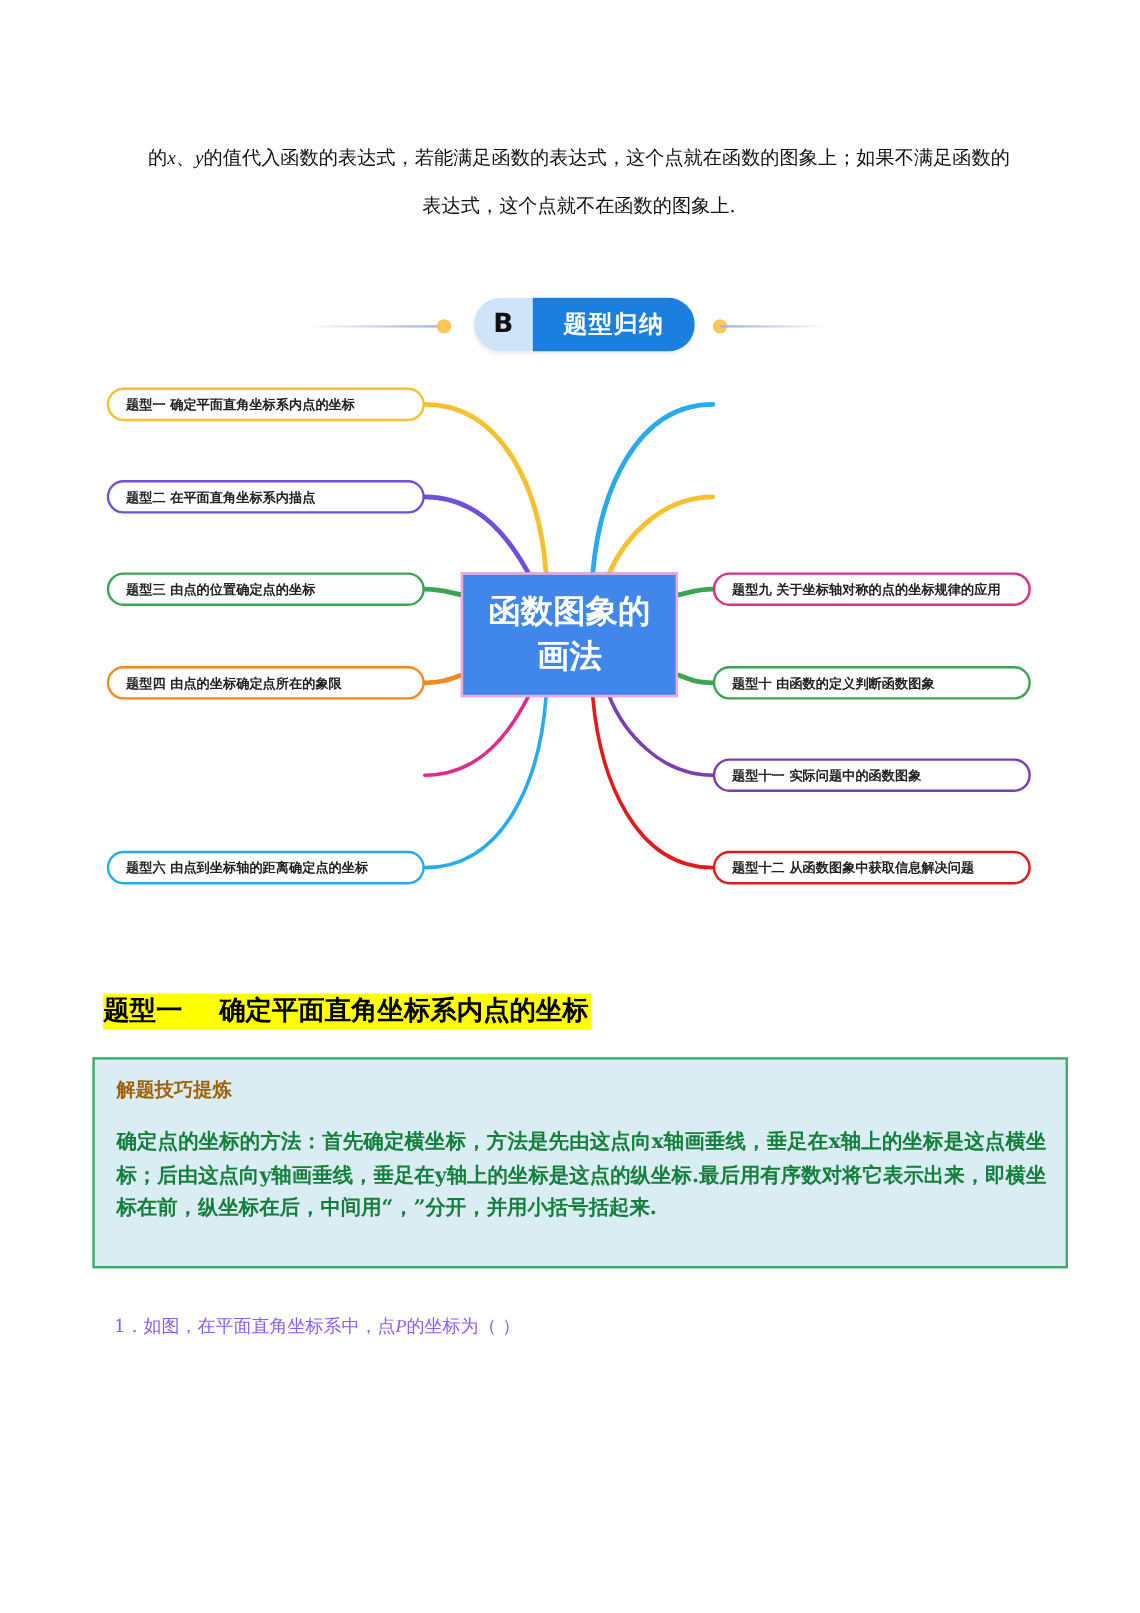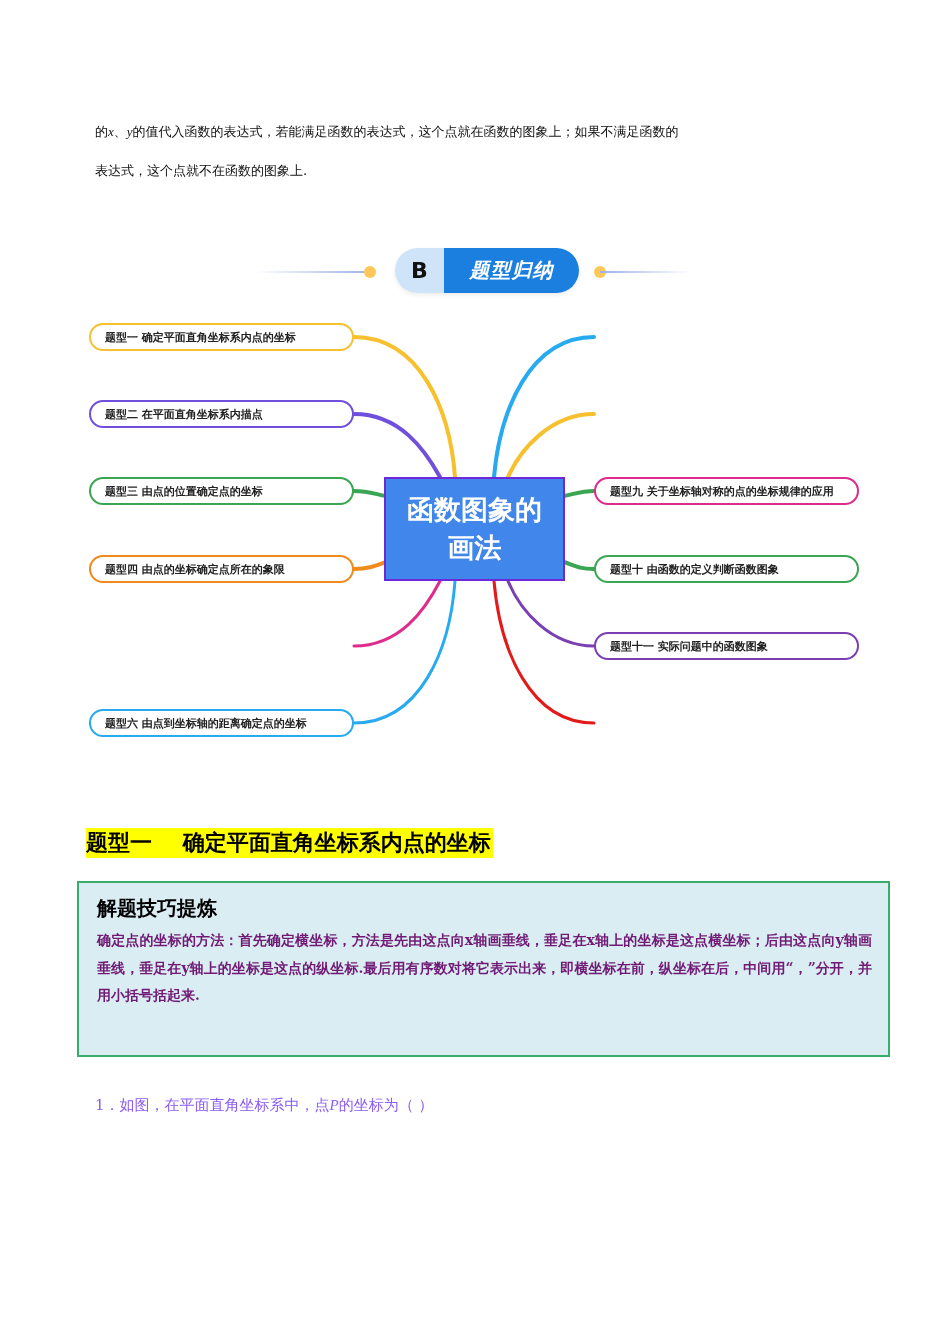--- a/index.html
+++ b/index.html
@@ -1,44 +1,44 @@
 <!DOCTYPE html>
 <html><head>
   <meta charset="utf-8">
   <style>
     * { margin: 0; padding: 0; box-sizing: border-box; }
     html, body { width: 950px; height: 1344px; background: #ffffff; overflow: hidden; }
     body { position: relative; font-family: "DejaVu Serif", "Liberation Serif", serif; color: #000; }
 
-    .intro { position: absolute; left: 95px; top: 112px; width: 775px; font-size: 13px; line-height: 39px; color: #111; }
+    .intro { position: absolute; left: 95px; top: 112px; width: 775px; font-size: 16px; line-height: 39px; color: #111; text-align: center; }
     .intro .var { font-family: "Liberation Serif", serif; font-style: italic; }
 
     .banner { position: absolute; left: 0; top: 245px; width: 950px; height: 52px; }
     .banner .line { position: absolute; top: 26px; height: 2px; }
     .banner .line.left { left: 255px; width: 115px; background: linear-gradient(to right, rgba(150,170,230,0), #9fb2e8); }
     .banner .line.right { left: 600px; width: 90px; background: linear-gradient(to right, #9fb2e8, rgba(150,170,230,0)); }
     .banner .dot { position: absolute; top: 21px; width: 12px; height: 12px; border-radius: 50%; background: #ffc75a; }
     .banner .dot.left { left: 364px; }
     .banner .dot.right { left: 594px; }
     .banner .pill { position: absolute; left: 395px; top: 3px; width: 184px; height: 45px; border-radius: 23px; overflow: hidden; display: flex; box-shadow: 0 2px 4px rgba(0,0,0,0.08); }
     .banner .pill .letter { width: 49px; background: #cfe4f8; display: flex; align-items: center; justify-content: center; font-family: "DejaVu Sans", sans-serif; font-weight: bold; font-size: 22px; color: #111; }
-    .banner .pill .title { flex: 1; background: #1b7fe0; display: flex; align-items: center; justify-content: center; font-family: "DejaVu Sans", sans-serif; font-weight: bold; font-size: 20px; color: #fff; letter-spacing: 1px; font-style: italic; }
+    .banner .pill .title { flex: 1; background: #1b7fe0; display: flex; align-items: center; justify-content: center; font-family: "DejaVu Sans", sans-serif; font-weight: bold; font-size: 20px; color: #fff; letter-spacing: 1px; }
 
     .mindmap { position: absolute; left: 0; top: 310px; width: 950px; height: 440px; }
     .mindmap svg.links { position: absolute; left: 0; top: 0; }
     .node { position: absolute; width: 265px; height: 28px; border: 2px solid; border-radius: 14px; background: #fff; display: flex; align-items: center; padding-left: 14px; font-family: "DejaVu Sans", sans-serif; font-weight: bold; font-size: 11px; color: #222; white-space: nowrap; }
     .node.left { left: 89px; }
     .node.right { left: 594px; }
-    .center-node { position: absolute; left: 384px; top: 167px; width: 181px; height: 104px; background: #4186ea; border: 2px solid #6d28d9; display: flex; align-items: center; justify-content: center; text-align: center; font-family: "DejaVu Sans", sans-serif; font-weight: bold; font-size: 27px; line-height: 38px; color: #fff; padding: 0 18px; }
+    .center-node { position: absolute; left: 384px; top: 167px; width: 181px; height: 104px; background: #4186ea; border: 2px solid #f9a8d4; display: flex; align-items: center; justify-content: center; text-align: center; font-family: "DejaVu Sans", sans-serif; font-weight: bold; font-size: 27px; line-height: 38px; color: #fff; padding: 0 18px; }
 
     .section-title { position: absolute; left: 86px; top: 828px; height: 30px; background: #ffff00; font-family: "DejaVu Sans", sans-serif; font-weight: bold; font-size: 22px; line-height: 30px; color: #000; padding-right: 2px; white-space: pre; }
 
     .tip-box { position: absolute; left: 77px; top: 881px; width: 813px; height: 176px; background: #daedf3; border: 2px solid #3aac6c; padding: 10px 16px 0 18px; }
-    .tip-box .tip-head { font-family: "DejaVu Serif", serif; font-weight: bold; font-size: 20px; line-height: 30px; color: #000000; margin-bottom: 4px; }
-    .tip-box .tip-body { font-family: "DejaVu Serif", serif; font-weight: bold; font-size: 14px; line-height: 27.5px; color: #701a75; text-align: justify; }
+    .tip-box .tip-head { font-family: "DejaVu Serif", serif; font-weight: bold; font-size: 16px; line-height: 30px; color: #a16207; margin-bottom: 16px; }
+    .tip-box .tip-body { font-family: "DejaVu Serif", serif; font-weight: bold; font-size: 17px; line-height: 27.5px; color: #15803d; text-align: justify; }
 
     .question { position: absolute; left: 95px; top: 1094px; font-size: 15px; line-height: 22px; color: #8b5cf6; }
     .question .var { font-family: "Liberation Serif", serif; font-style: italic; }
   </style>
 </head>
 <body>
 
 <div class="intro">
   <div><span>的</span><span class="var">x</span><span>、</span><span class="var">y</span><span>的值代入函数的表达式，若能满足函数的表达式，这个点就在函数的图象上；如果不满足函数的</span></div>
   <div>表达式，这个点就不在函数的图象上.</div>
@@ -77,20 +77,21 @@
   <div class="node left" style="top:90px;border-color:#6f4fdc">题型二  在平面直角坐标系内描点</div>
   <div class="node left" style="top:167px;border-color:#3aa552">题型三 由点的位置确定点的坐标</div>
   <div class="node left" style="top:245px;border-color:#f08a1c">题型四  由点的坐标确定点所在的象限</div>
   <div class="node left" style="top:399px;border-color:#27aaf0">题型六 由点到坐标轴的距离确定点的坐标</div>
 
   <div class="center-node">函数图象的画法</div>
 
   <div class="node right" style="top:167px;border-color:#de2b8c">题型九  关于坐标轴对称的点的坐标规律的应用</div>
   <div class="node right" style="top:245px;border-color:#3aa552">题型十 由函数的定义判断函数图象</div>
   <div class="node right" style="top:322px;border-color:#7a3fb0">题型十一  实际问题中的函数图象</div>
+  <div class="node right" style="top:399px;border-color:#e21a1a">题型十二 从函数图象中获取信息解决问题</div>
 </div>
 
 <div class="section-title">题型一    确定平面直角坐标系内点的坐标</div>
 
 <div class="tip-box">
   <div class="tip-head">解题技巧提炼</div>
   <div class="tip-body">确定点的坐标的方法：首先确定横坐标，方法是先由这点向x轴画垂线，垂足在x轴上的坐标是这点横坐标；后由这点向y轴画垂线，垂足在y轴上的坐标是这点的纵坐标.最后用有序数对将它表示出来，即横坐标在前，纵坐标在后，中间用“，”分开，并用小括号括起来.</div>
 </div>
 
 <div class="question">

